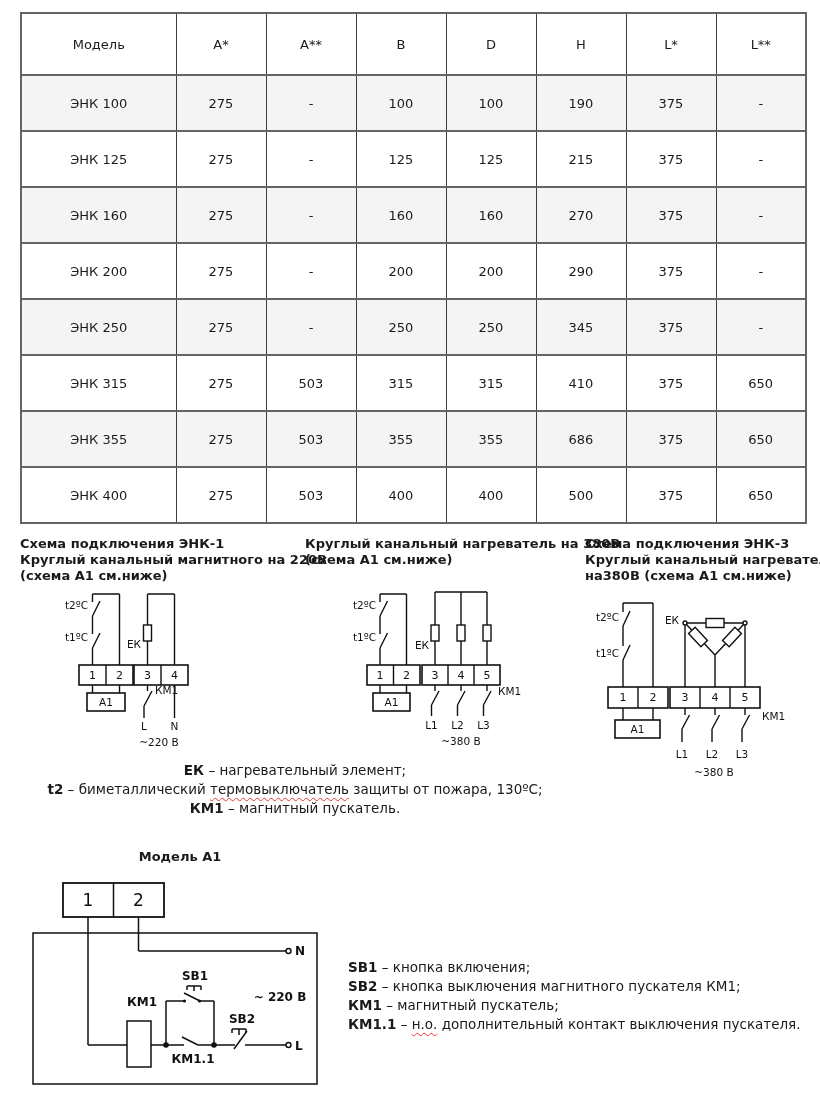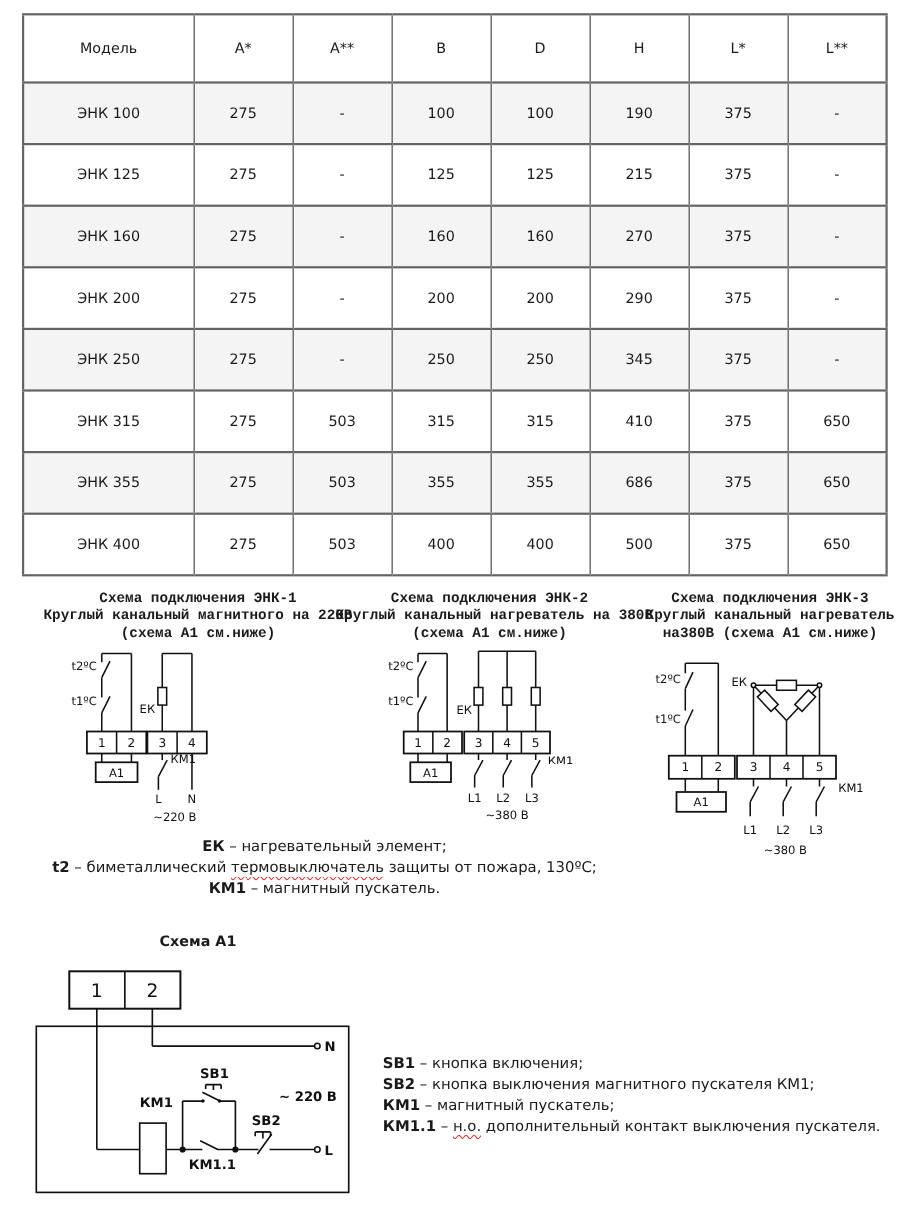--- a/index.html
+++ b/index.html
@@ -13,21 +13,21 @@
   table.dim th,table.dim td{
       border-left:1px solid #3c3c3c;border-right:1px solid #3c3c3c;
       border-top:2px solid #646464;border-bottom:2px solid #646464;
       text-align:center;vertical-align:middle;font-weight:400;background:#fff;padding:0;}
   table.dim th{height:60px;}
   table.dim td{height:54px;}
   table.dim tbody tr:nth-child(odd) td{background:#f4f4f4;}
   table.dim{border:2px solid #646464;}
 
   
-  .dhead{position:absolute;text-align:center;font-size:13px;font-weight:700;line-height:16px;font-family:Liberation Mono, monospace;}
+  .dhead{position:absolute;font-size:13px;font-weight:700;line-height:16px;}
   .dhead div{white-space:nowrap;}
 
   
   svg{position:absolute;overflow:visible;}
   svg path,svg rect,svg circle{stroke:#111;fill:none;stroke-width:1.4;}
   svg rect.box{stroke-width:1.6;}
   svg circle.dot{fill:#111;stroke:none;}
   svg circle.term{fill:#fff;}
   svg text{stroke:none;fill:#111;font-family:"DejaVu Sans","Liberation Sans",sans-serif;font-size:10.5px;}
   svg text.num{font-size:11px;text-anchor:middle;}
@@ -158,21 +158,20 @@
       </tbody>
     </table>
   </div>
 
   <div class="dhead" style="left:20px;top:536px;width:320px;">
     <div>Схема подключения ЭНК-1</div>
     <div>Круглый канальный магнитного на 220В</div>
     <div>(схема А1 см.ниже)</div>
   </div>
   <div class="dhead" style="left:305px;top:536px;width:280px;">
-    <div>Схема подключения ЭНК-2</div>
     <div>Круглый канальный нагреватель на 380В</div>
     <div>(схема А1 см.ниже)</div>
   </div>
   <div class="dhead" style="left:585px;top:536px;width:230px;">
     <div>Схема подключения ЭНК-3</div>
     <div>Круглый канальный нагреватель</div>
     <div>на380В (схема А1 см.ниже)</div>
   </div>
 
   <svg style="left:30px;top:588px;" width="235" height="172" viewBox="0 0 235 172">
@@ -285,21 +284,21 @@
     <text class="mid" x="162" y="168">L3</text>
     <text class="mid" x="134" y="186">~380 В</text>
   </svg>
 
   <div class="legend" style="left:25px;top:761px;width:540px;text-align:center;">
     <div><b>ЕК</b><span> – нагревательный элемент;</span><span class="misspell"></span><span></span></div>
     <div><b>t2</b><span> – биметаллический </span><span class="misspell">термовыключатель</span><span> защиты от пожара, 130ºС;</span></div>
     <div><b>КМ1</b><span> – магнитный пускатель.</span><span class="misspell"></span><span></span></div>
   </div>
 
-  <div class="a1title" style="left:30px;top:849px;width:300px;">Схема А1</div>
+  <div class="a1title" style="left:30px;top:849px;width:300px;">Модель А1</div>
 
   <svg class="a1" style="left:25px;top:873px;" width="310" height="225" viewBox="0 0 310 225">
     <g>
       <rect class="blk" x="38" y="10" width="101" height="34"></rect>
       <path d="M88.5,10 V44"></path>
       <rect x="8" y="60" width="284" height="151"></rect>
       <path d="M63,44 V172 M63,172 H102"></path>
       <path d="M113.5,44 V78 M113.5,78 H261"></path>
       <circle cx="263.5" cy="78" r="2.5"></circle>
       <rect x="102" y="148" width="24" height="46"></rect>

